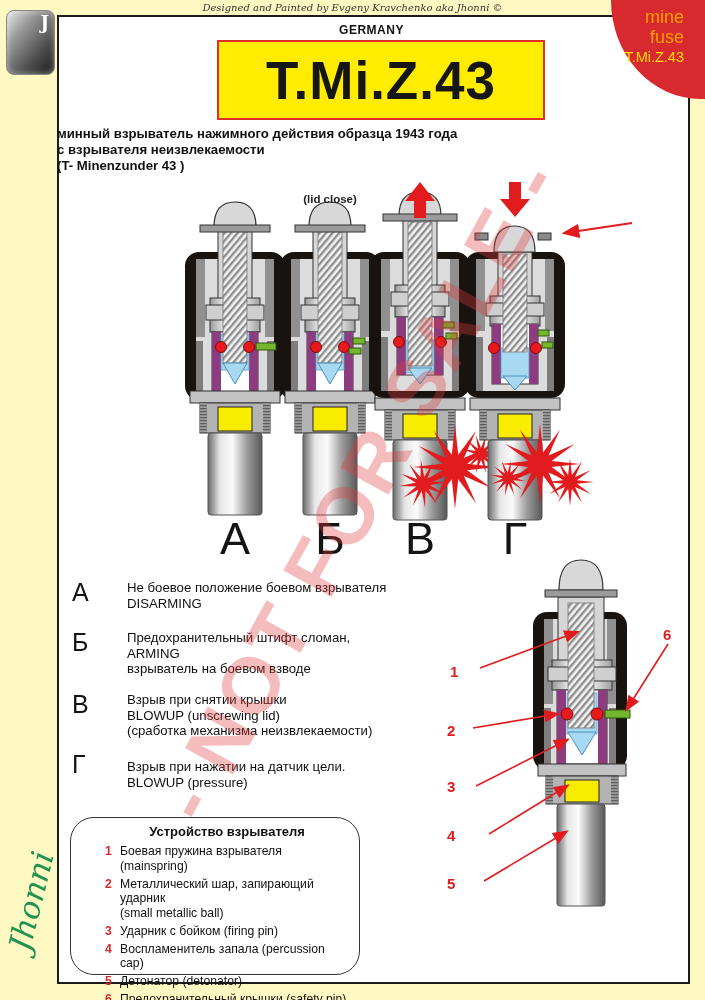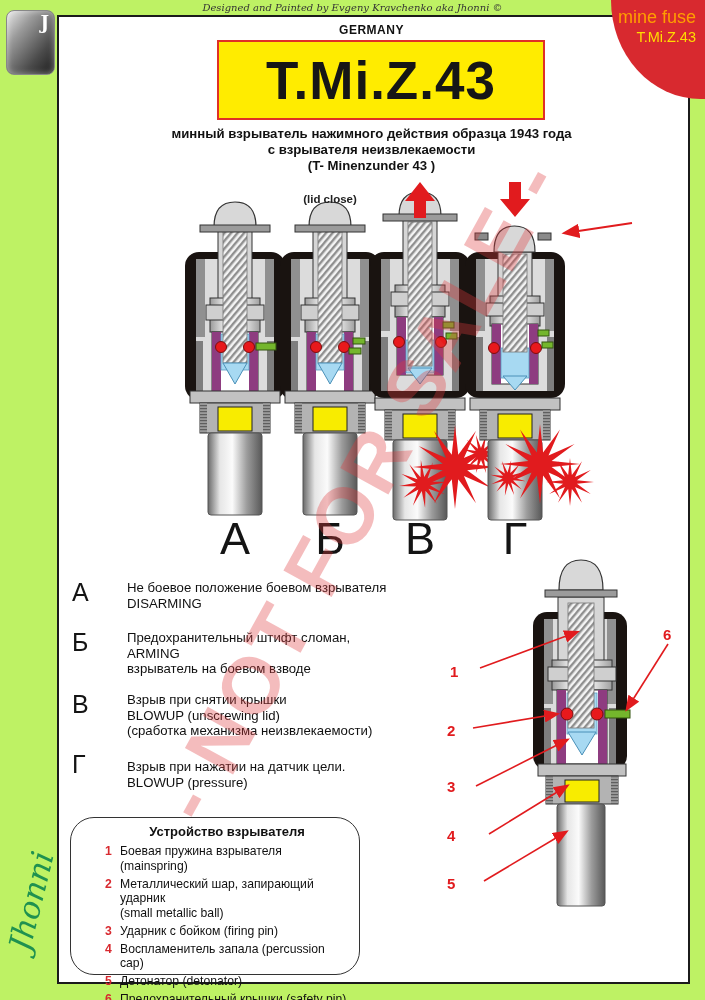--- a/index.html
+++ b/index.html
@@ -1,43 +1,43 @@
 <!DOCTYPE html>
 <html><head>
 <meta charset="utf-8">
 <style>
   html,body{margin:0;padding:0;background:#fff;}
-  .page{position:relative;width:705px;height:1000px;background:#bef264;overflow:hidden;
+  .page{position:relative;width:705px;height:1000px;background:#fef9c3;overflow:hidden;
         font-family:"Liberation Sans",sans-serif;color:#111;}
   .abs{position:absolute;}
 
   .credit{top:2px;left:0;width:705px;text-align:center;
           font-family:"DejaVu Serif",serif;font-style:italic;font-size:10px;color:#333;z-index:15;}
 
   .photo{left:6px;top:10px;width:47px;height:63px;border-radius:8px;z-index:5;
          background:linear-gradient(130deg,#e8e8e8 0%,#9a9a9a 30%,#4a4a4a 70%,#1c1c1c 100%);
          border:1px solid #888;box-shadow:inset 0 0 6px rgba(255,255,255,.45);}
   .photo-j{position:absolute;top:1px;right:5px;color:#fff;font-family:"DejaVu Serif",serif;
            font-weight:bold;font-size:18px;}
 
   .frame{left:57px;top:15px;width:629px;height:965px;border:2.5px solid #1b1b1b;background:#fff;z-index:1;}
 
   .badge{right:0;top:0;width:94px;height:99px;background:#d8292f;z-index:50;
-         border-bottom-left-radius:100% 105%;text-align:right;padding:7px 9px 0 0;box-sizing:border-box;}
+         border-bottom-left-radius:100% 105%;text-align:right;padding:7px 21px 0 0;box-sizing:border-box;}
   .badge-l1{font-size:18px;color:#ff9e00;line-height:20px;}
   .badge-l2{font-size:14.5px;color:#ffdd00;line-height:20px;}
 
   .germany{left:57px;top:23px;width:629px;text-align:center;font-weight:bold;font-size:12px;
            letter-spacing:.5px;z-index:15;}
 
   .title-box{left:217px;top:40px;width:328px;height:80px;background:#ffec00;border:2.5px solid #e03026;
              z-index:15;display:flex;align-items:center;justify-content:center;box-sizing:border-box;}
   .title-box span{font-size:53px;font-weight:bold;letter-spacing:1px;color:#161616;}
 
-  .subtitle{left:57px;top:126px;width:629px;text-align:center;font-weight:bold;font-size:13.2px;
+  .subtitle{left:57px;top:126px;width:629px;font-weight:bold;font-size:13.2px;
             line-height:16px;z-index:15;}
 
   .lid-note{left:280px;top:193px;width:100px;text-align:center;font-size:11.5px;color:#222;z-index:15;font-weight:bold;}
 
   .dia-svg{left:95px;top:172px;z-index:10;}
   .detail-svg{left:440px;top:548px;z-index:10;}
 
   .stage-letter-big{top:513px;width:50px;text-align:center;font-size:45px;color:#141414;z-index:15;}
 
   .stage-letter{left:72px;width:40px;font-size:25px;color:#141414;z-index:15;}

